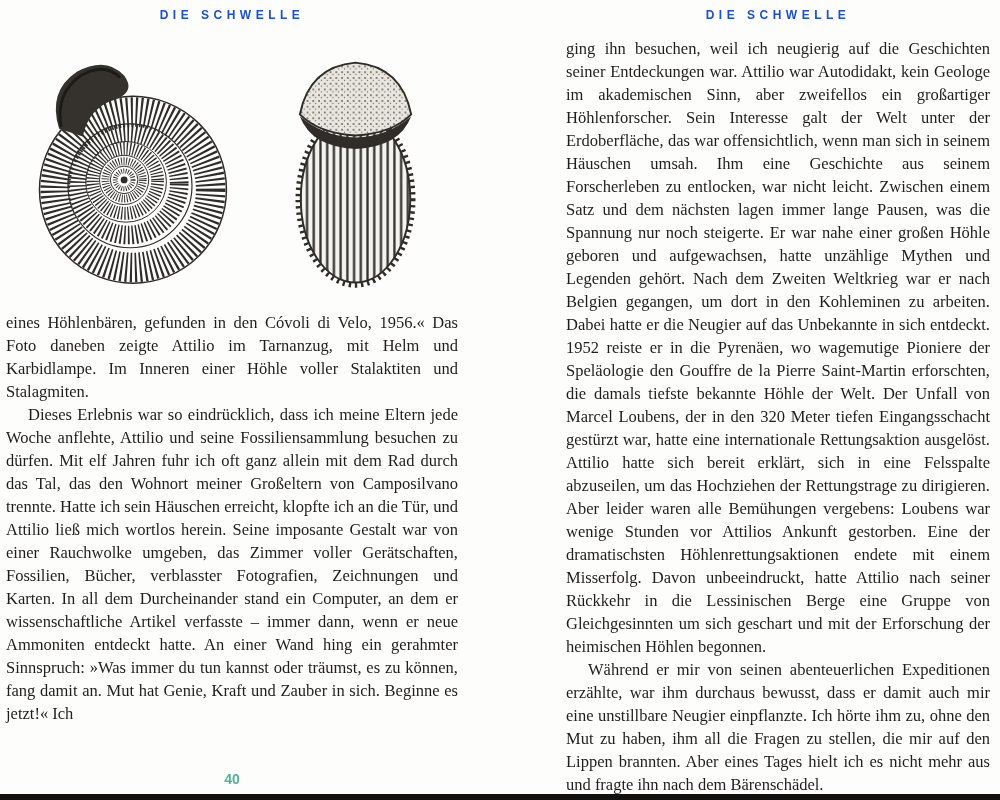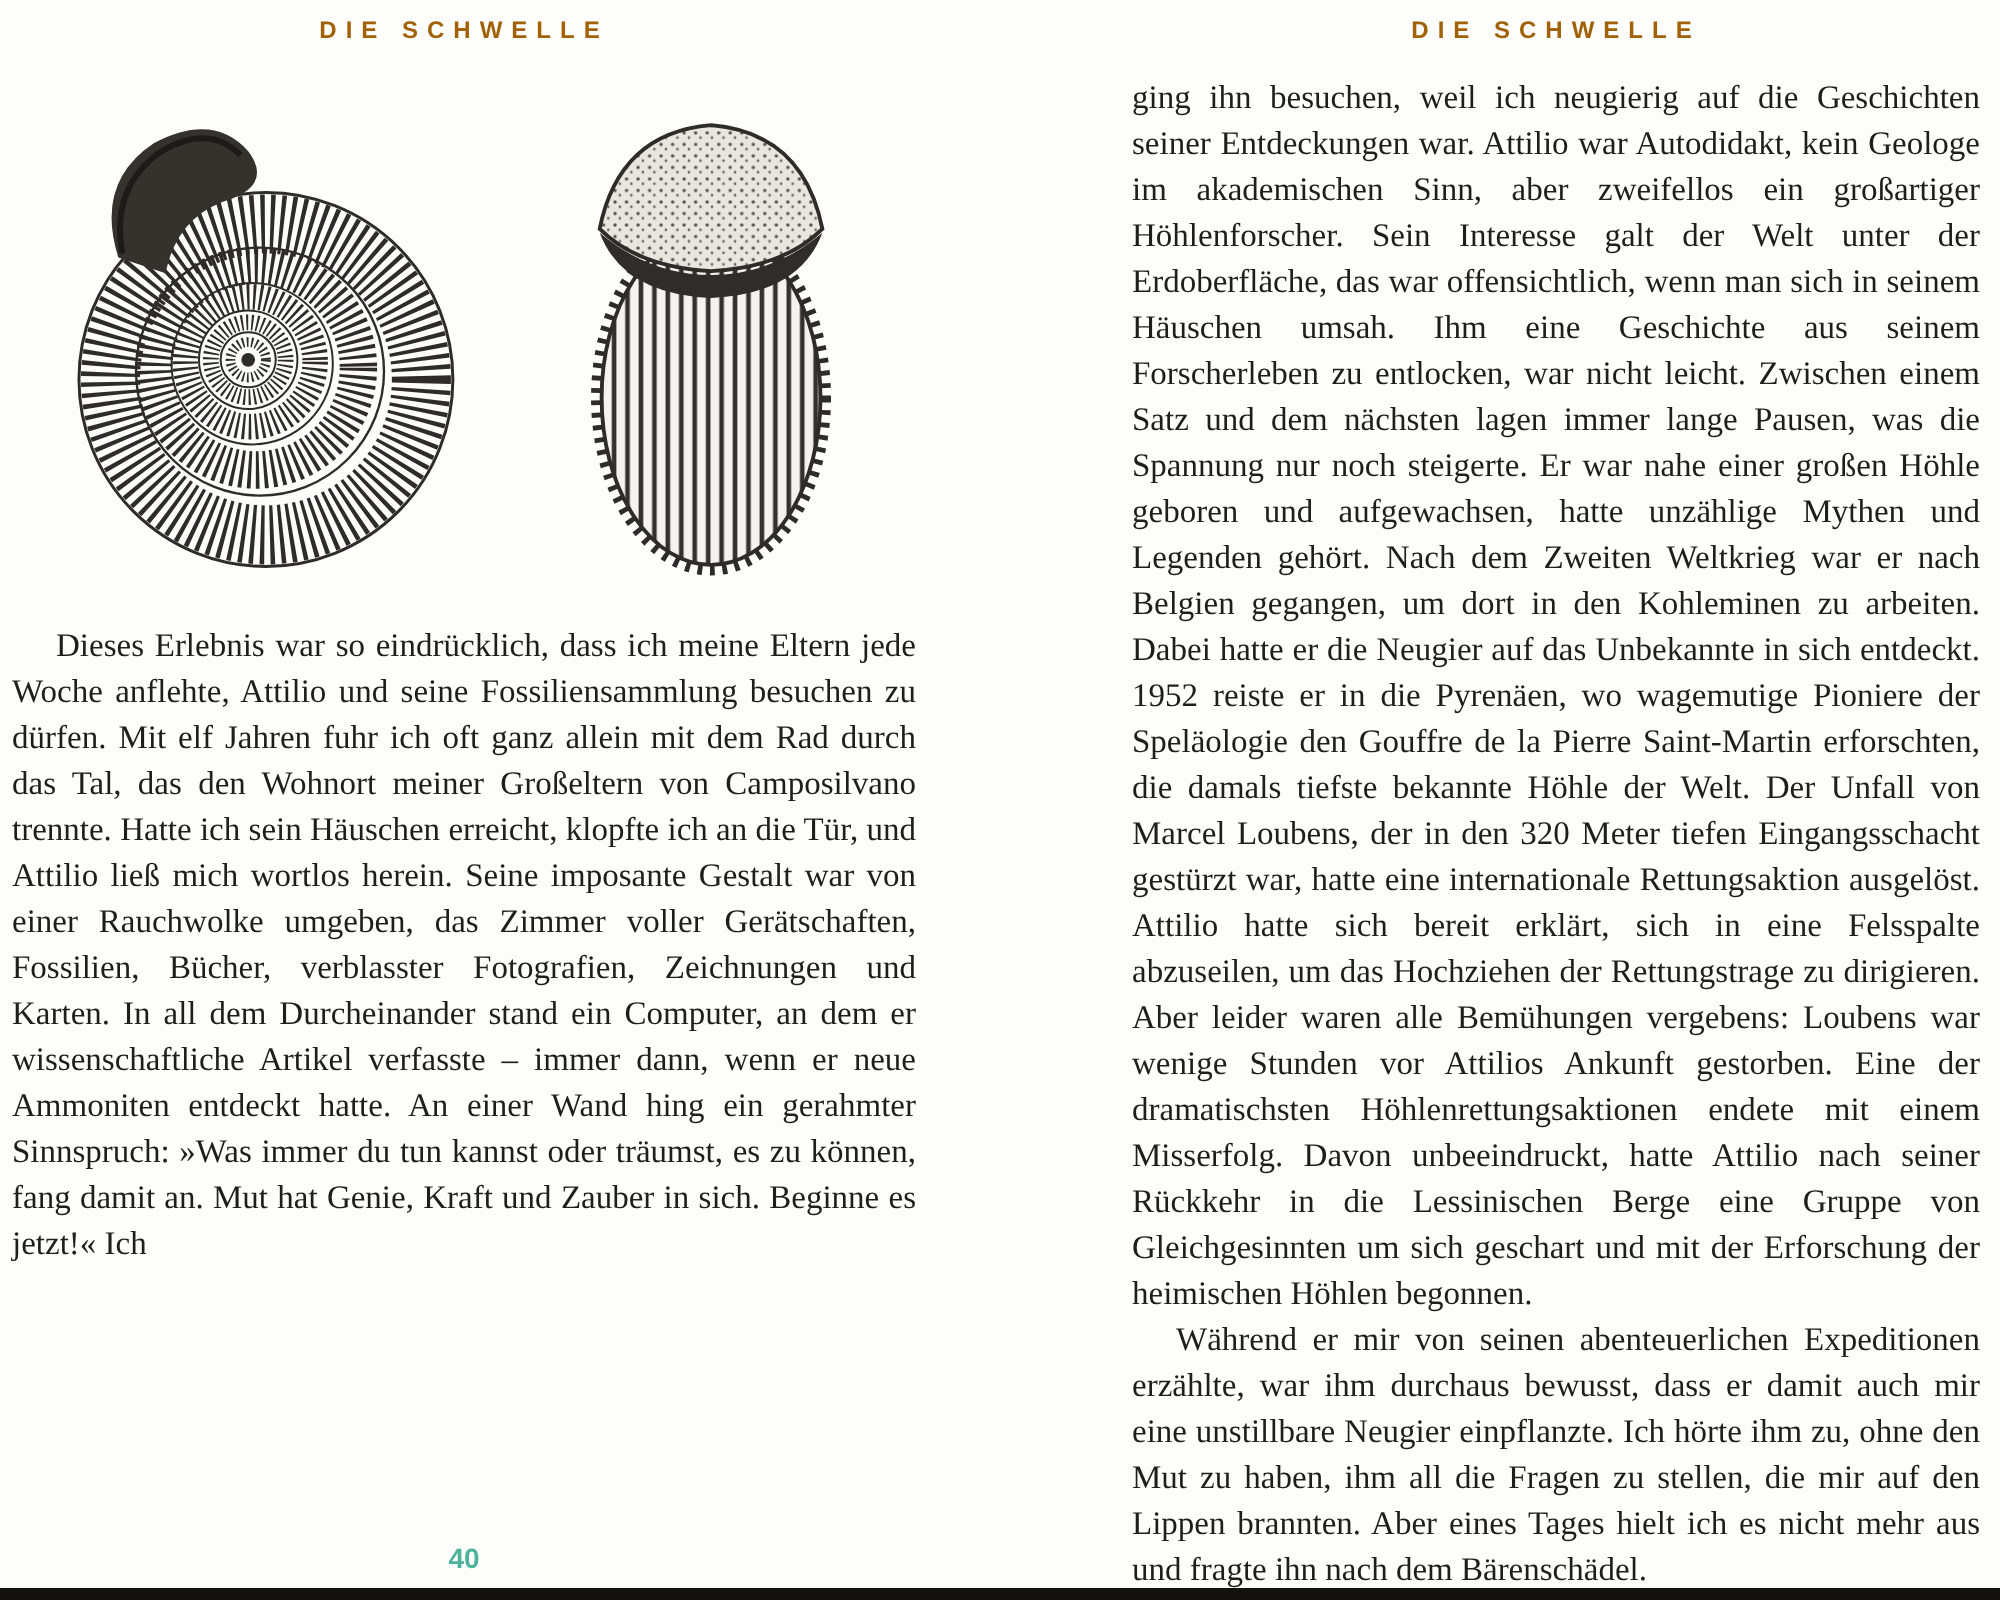--- a/index.html
+++ b/index.html
@@ -8,21 +8,21 @@
     background:#fdfdfb;color:#201e1b;
     font-family:"Liberation Serif","DejaVu Serif",serif;
   }
   .spread{display:flex;width:1000px;height:800px;position:relative;}
   .page{width:500px;height:800px;box-sizing:border-box;position:relative;padding-top:8px;}
   .page-left{padding-left:6px;padding-right:42px;}
   .page-right{padding-left:66px;padding-right:10px;}
   .running-head{
     text-align:center;
     font-family:"Liberation Sans","DejaVu Sans",sans-serif;
-    font-size:12px;font-weight:bold;letter-spacing:4.5px;color:#a16207;
+    font-size:12px;font-weight:bold;letter-spacing:4.5px;color:#1d4ed8;
     height:16px;
   }
   .figure-row{display:flex;justify-content:center;align-items:center;gap:42px;margin-top:24px;height:250px;}
   .figure-row svg{display:block;}
   .caption{
     font-style:italic;text-align:center;
     font-size:14.5px;line-height:21px;color:#34322f;
     width:438px;margin:10px auto 0;
   }
   .body-text{
@@ -83,20 +83,21 @@
         </defs>
         <ellipse cx="82" cy="152" rx="60" ry="90" fill="none" stroke="#2e2b28" stroke-width="5" stroke-dasharray="2.5,4"></ellipse>
         <ellipse cx="82" cy="152" rx="57" ry="87" fill="url(#ribs)" stroke="#2e2b28" stroke-width="2"></ellipse>
         <path d="M24,64 Q34,14 82,10 Q130,14 140,64 Q120,84 82,86 Q44,84 24,64 Z" fill="url(#stipple)" stroke="#2e2b28" stroke-width="2"></path>
         <path d="M24,66 Q50,88 82,88 Q114,88 140,66 Q128,98 82,100 Q36,98 24,66 Z" fill="#2f2c29"></path>
       </svg>
     </div>
 
 
     <div class="body-text">
+        <p>eines Höhlenbären, gefunden in den Cóvoli di Velo, 1956.« Das Foto daneben zeigte Attilio im Tarnanzug, mit Helm und Karbidlampe. Im Inneren einer Höhle voller Stalaktiten und Stalagmiten.</p>
         <p class="indent">Dieses Erlebnis war so eindrücklich, dass ich meine Eltern jede Woche anflehte, Attilio und seine Fossiliensammlung besuchen zu dürfen. Mit elf Jahren fuhr ich oft ganz allein mit dem Rad durch das Tal, das den Wohnort meiner Großeltern von Camposilvano trennte. Hatte ich sein Häuschen erreicht, klopfte ich an die Tür, und Attilio ließ mich wortlos herein. Seine imposante Gestalt war von einer Rauchwolke umgeben, das Zimmer voller Gerätschaften, Fossilien, Bücher, verblasster Fotografien, Zeichnungen und Karten. In all dem Durcheinander stand ein Computer, an dem er wissenschaftliche Artikel verfasste – immer dann, wenn er neue Ammoniten entdeckt hatte. An einer Wand hing ein gerahmter Sinnspruch: »Was immer du tun kannst oder träumst, es zu können, fang damit an. Mut hat Genie, Kraft und Zauber in sich. Beginne es jetzt!« Ich</p>
       </div>
 
     <div class="page-number">40</div>
   </div>
 
   <div class="page page-right">
     <div class="running-head">DIE SCHWELLE</div>
 
     <div class="body-text">

